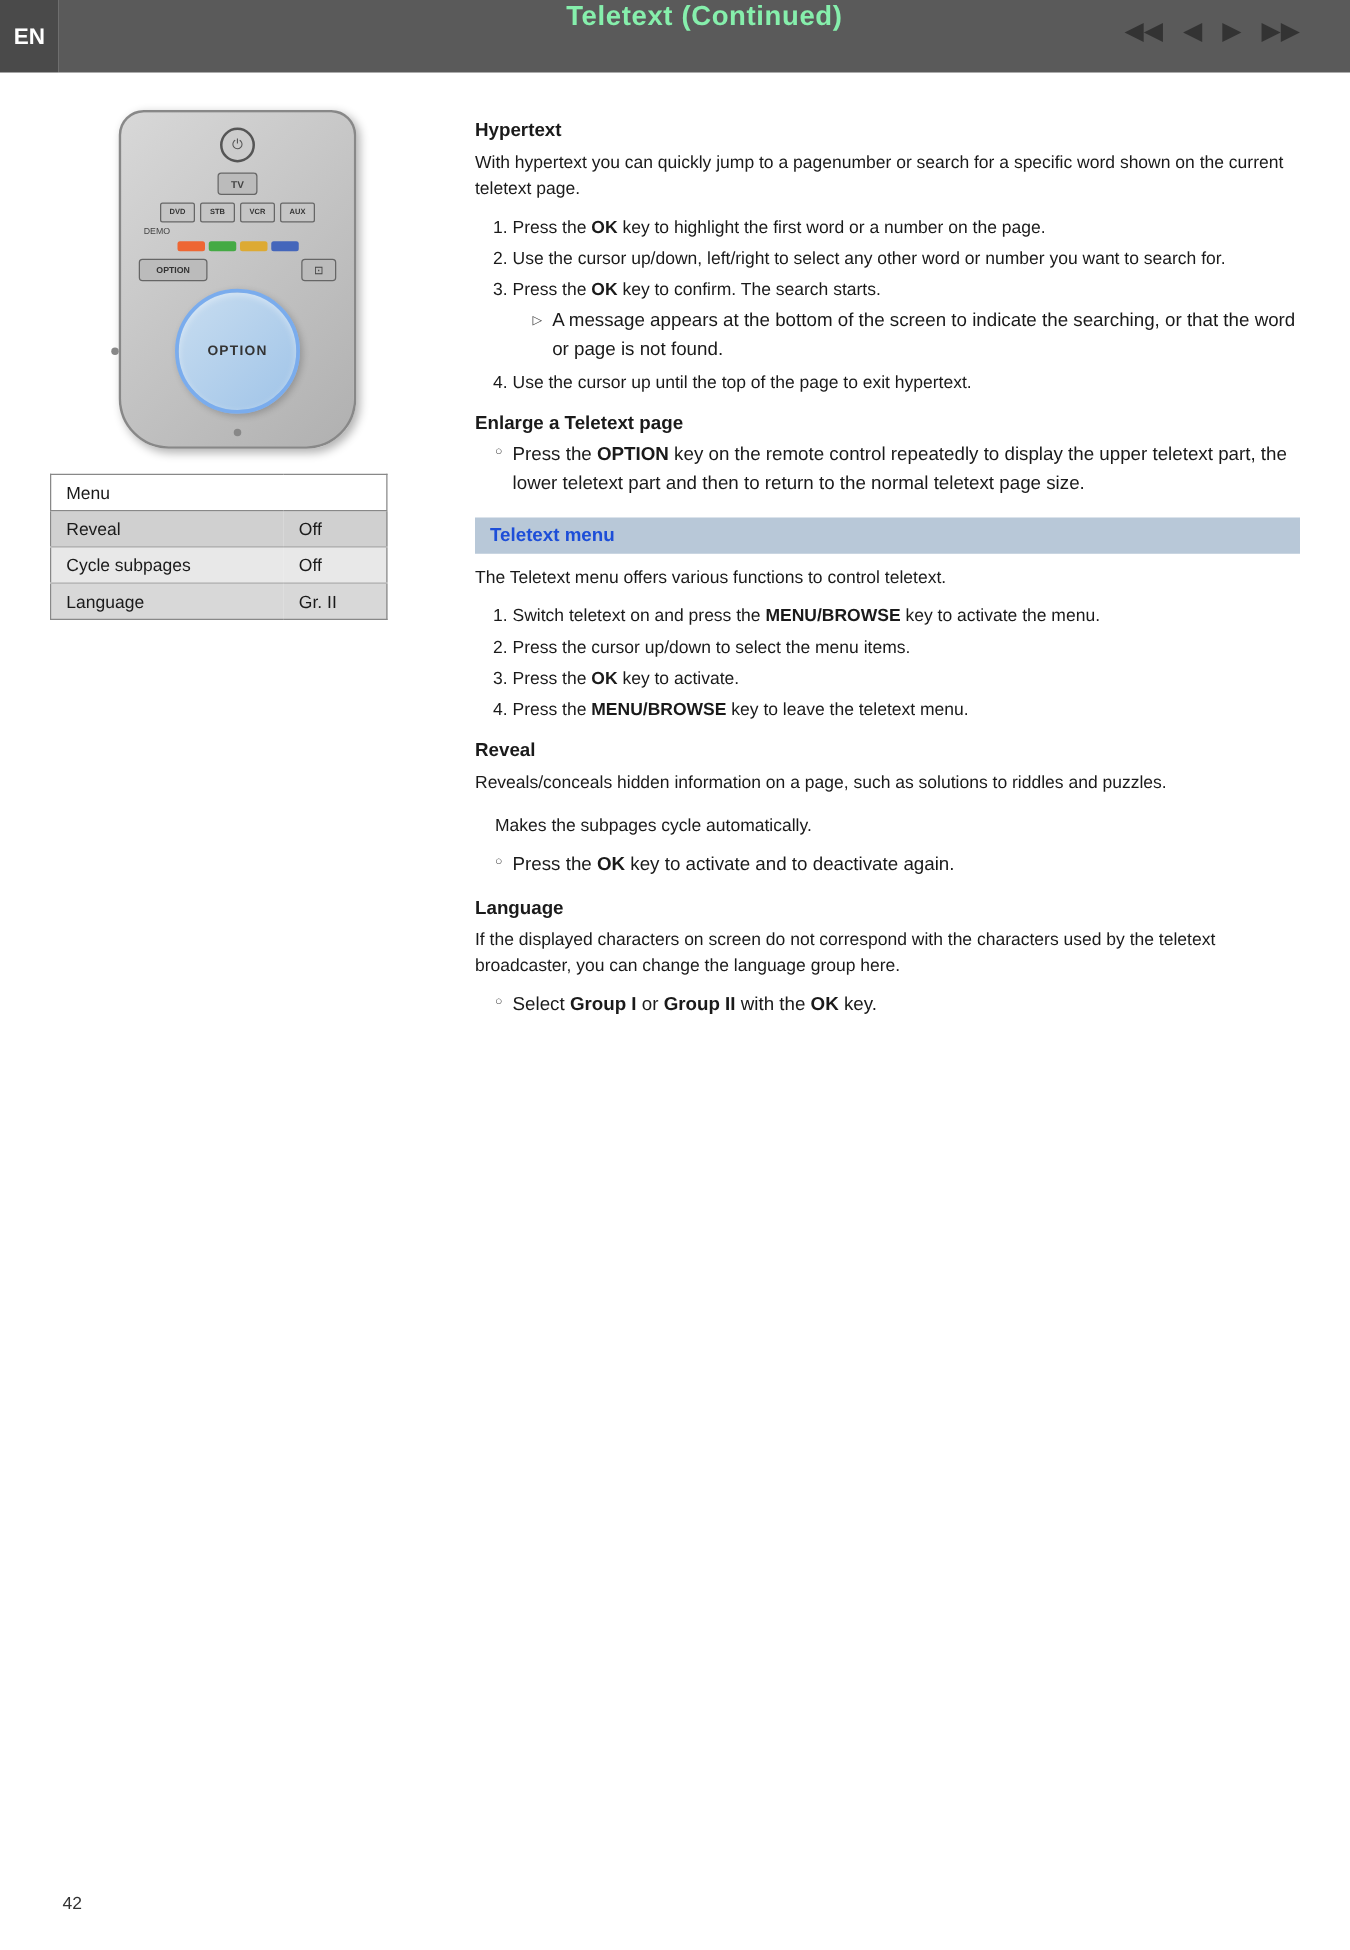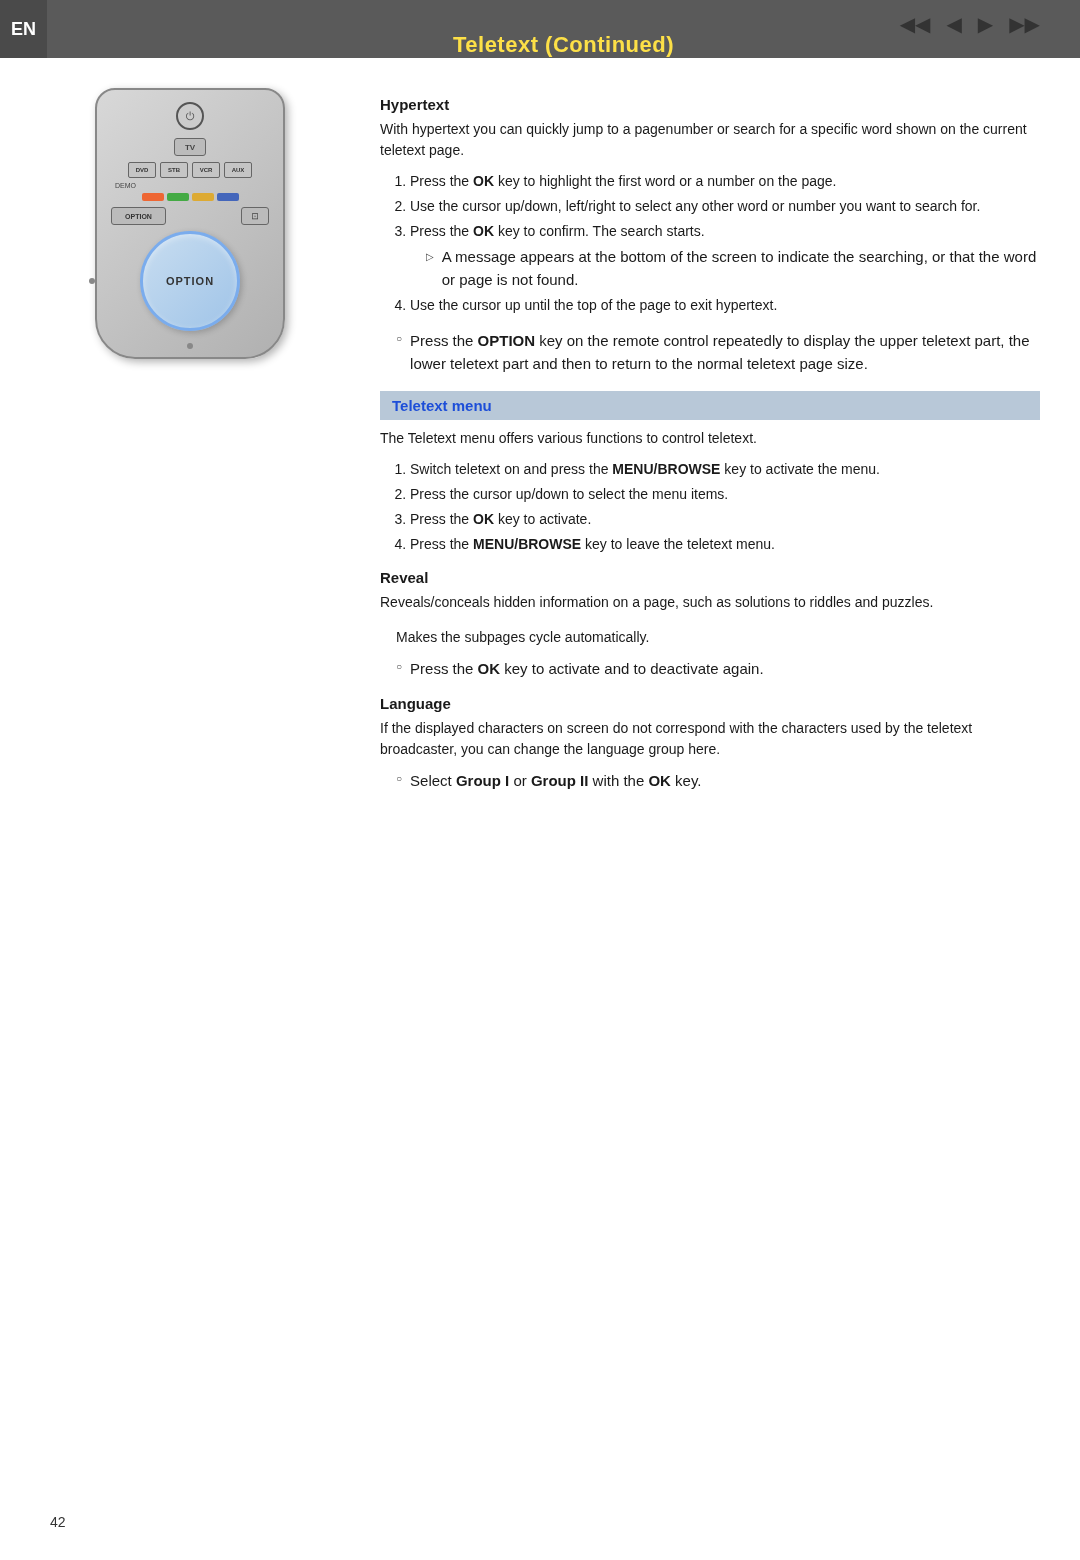--- a/index.html
+++ b/index.html
@@ -26,26 +26,26 @@
       color: #ffffff;
       font-weight: bold;
       font-size: 18px;
       width: 47px;
       display: flex;
       align-items: center;
       justify-content: center;
     }
     .header-title {
       background: #5a5a5a;
-      color: #fde047;
+      color: #86efac;
       font-size: 22px;
       font-weight: bold;
       flex: 1;
       display: flex;
-      align-items: flex-end;
+      align-items: flex-start;
       justify-content: center;
       letter-spacing: 0.5px;
     }
 
     
     .nav-icons {
       position: absolute;
       top: 12px;
       right: 40px;
       display: flex;
@@ -411,20 +411,39 @@
         <div class="dpad-area">
           <div class="dpad-dot-left"></div>
           <div class="dpad-outer">
             <span class="dpad-label">OPTION</span>
           </div>
           <div class="dpad-dot-bottom"></div>
         </div>
       </div>
     </div>
 
+    <table class="menu-table">
+      <tbody>
+          <tr>
+        <td colspan="2">Menu</td>
+      </tr>
+      <tr>
+        <td>Reveal</td>
+        <td class="menu-row-value">Off</td>
+      </tr>
+      <tr>
+        <td>Cycle subpages</td>
+        <td class="menu-row-value">Off</td>
+      </tr>
+      <tr>
+        <td>Language</td>
+        <td class="menu-row-value">Gr. II</td>
+      </tr>
+    </tbody>
+      </table>
   </div>
 
   <div class="right-col">
 
     <div class="section-gap-sm">
       <div class="section-title">Hypertext</div>
       <p class="section-text">With hypertext you can quickly jump to a pagenumber or search for a specific word shown on the current teletext page.</p>
 
       <ol class="numbered-list">
         <li>Press the <b>OK</b> key to highlight the first word or a number on the page.</li>
@@ -433,20 +452,21 @@
           <div class="sub-bullet">
             <span class="sub-bullet-icon">▷</span>
             <span class="sub-bullet-text">A message appears at the bottom of the screen to indicate the searching, or that the word or page is not found.</span>
           </div>
         </li>
         <li>Use the cursor up until the top of the page to exit hypertext.</li>
       </ol>
     </div>
 
     <div class="section-gap">
+      <div class="section-title">Enlarge a Teletext page</div>
       <div class="sub-bullet">
         <span class="sub-bullet-icon">○</span>
         <span class="sub-bullet-text">Press the <b>OPTION</b> key on the remote control repeatedly to display the upper teletext part, the lower teletext part and then to return to the normal teletext page size.</span>
       </div>
     </div>
 
     <div class="teletext-menu-header">Teletext menu</div>
 
     <p class="section-text">The Teletext menu offers various functions to control teletext.</p>
 

